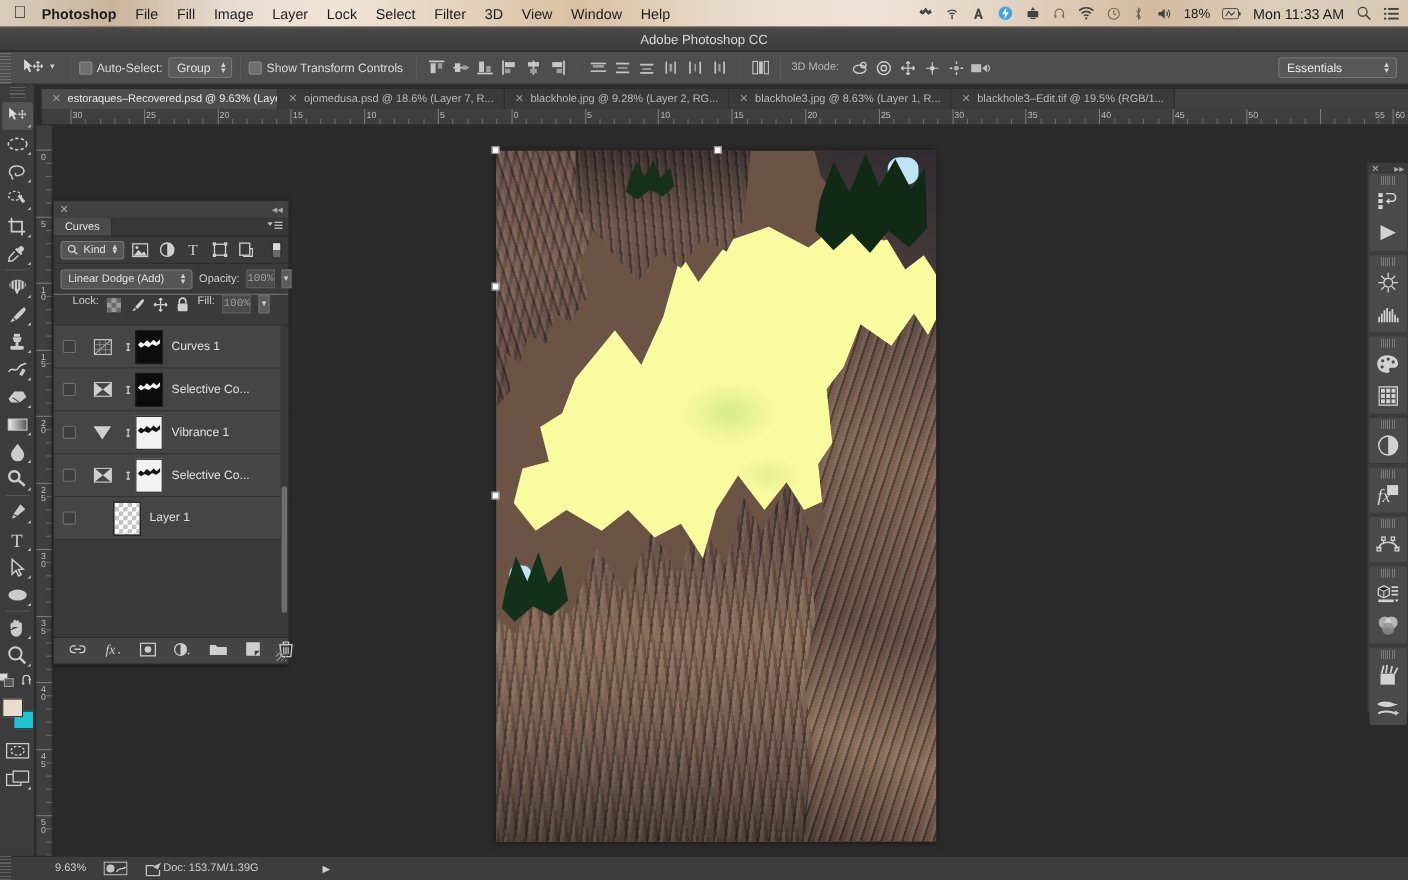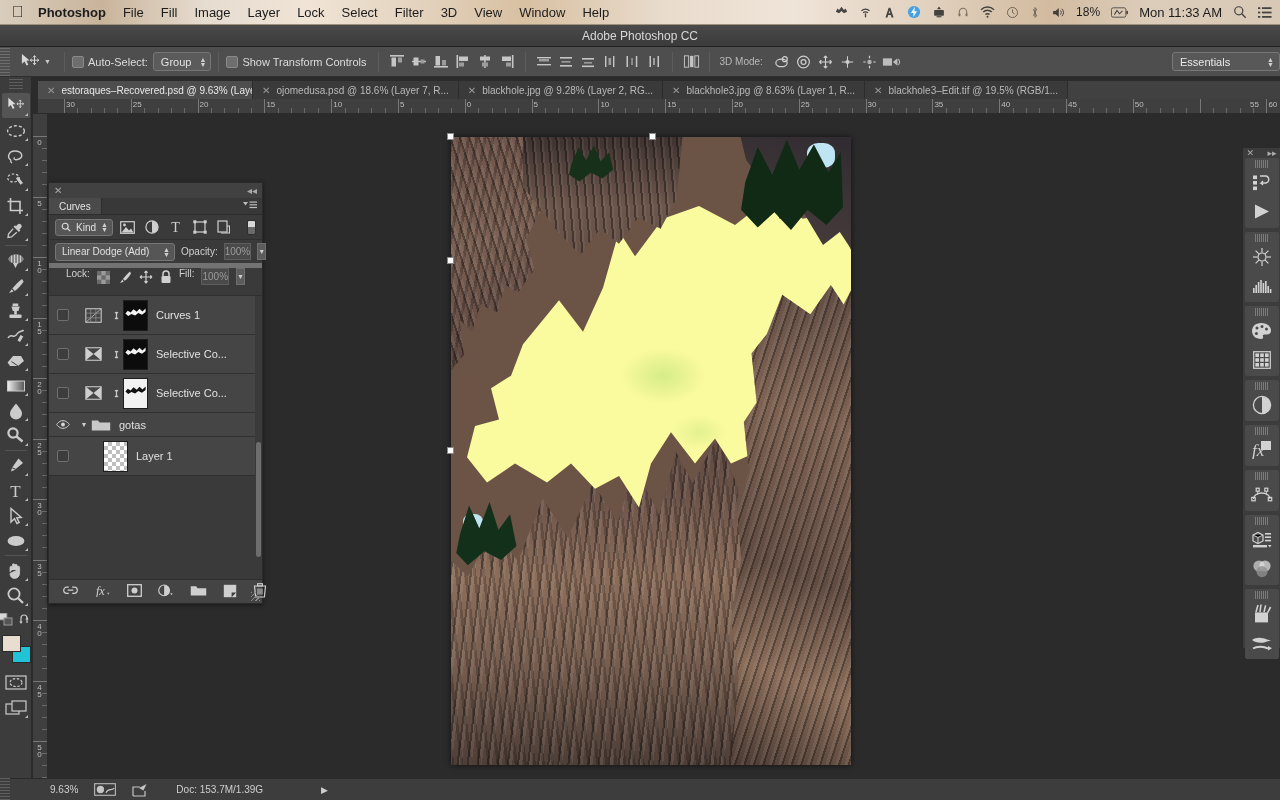--- a/index.html
+++ b/index.html
@@ -50,21 +50,21 @@
   .ob-label { margin: 0 5px 0 4px; }
   .sel-box {
     background:#5b5b5b; border:1px solid #767676; border-radius:3px; height:19px;
     display:flex; align-items:center; padding:0 4px 0 7px; color:#e2e2e2; font-size:11px; gap:8px;
   }
   .stepper { display:flex; flex-direction:column; line-height:5px; font-size:7px; color:#d0d0d0; }
   .align-btn { width:22px; height:20px; display:flex; align-items:center; justify-content:center; }
   .align-btn svg { display:block; }
   .mode3d { margin: 0 8px 0 2px; color:#b9b9b9; font-size:10px; }
   .ws-select {
-    margin-left:auto; width:108px; height:19px; background:#585858;
+    margin-left:auto; margin-right:10px; width:108px; height:19px; background:#585858;
     border:1px solid #777; border-radius:3px; display:flex; align-items:center;
     justify-content:space-between; padding:0 5px 0 7px; color:#eaeaea; font-size:11px;
   }
 
   
   .tabbar {
     position:absolute; left:38px; top:81px; width:1242px; height:18px;
     background:#414141; display:flex; align-items:stretch; font-size:10px;
   }
   .dtab {
@@ -209,27 +209,27 @@
     background:#4a4a4a; color:#e3e3e3; border-right:1px solid #2c2c2c; }
   .lp-menu { margin-left:auto; display:flex; align-items:center; padding-right:5px; color:#bdbdbd; }
   .lp-filter { height:25px; display:flex; align-items:center; gap:6px; padding:0 6px;
     border-bottom:1px solid #2f2f2f; }
   .kind-box { background:#565656; border:1px solid #767676; border-radius:3px; height:17px;
     display:flex; align-items:center; gap:5px; padding:0 4px 0 5px; font-size:10px; color:#e0e0e0; }
   .fi { width:18px; height:18px; display:flex; align-items:center; justify-content:center; color:#cfcfcf; }
   .tog-pill { width:9px; height:15px; background:linear-gradient(180deg,#d8d8d8 50%,#6a6a6a 50%);
     border:1px solid #2f2f2f; border-radius:2px; margin-left:auto; }
   .lp-blend { height:28px; display:flex; align-items:center; gap:6px; padding:0 6px;
-    border-bottom:5px solid #737373; }
+    border-bottom:1px solid #737373; }
   .blend-box { background:#565656; border:1px solid #767676; border-radius:3px; height:18px;
     min-width:120px; display:flex; align-items:center; justify-content:space-between;
     padding:0 4px 0 6px; font-size:10px; color:#e0e0e0; }
   .op-label { font-size:10px; color:#d0d0d0; }
   .op-field { background:#4a4a4a; border:1px solid #5e5e5e; height:17px; width:32px;
-    display:flex; align-items:center; justify-content:center; font-size:10px; color:#9b9b9b; }
+    display:flex; align-items:center; justify-content:center; font-size:10px; color:#9b9b9b;font-family:Liberation Mono, monospace; }
   .op-arrow { width:13px; height:17px; background:#5c5c5c; border:1px solid #6e6e6e;
     display:flex; align-items:center; justify-content:center; font-size:7px; color:#cfcfcf; }
   .lp-lock { height:28px; display:flex; gap:7px; padding:0 17px;
     border-bottom:1px solid #2f2f2f; }
   .layer-list { flex:1; overflow:hidden; position:relative; background:#3a3a3a; }
   .layer-row { height:39px; display:flex; align-items:center;
     border-bottom:1px solid #303030; background:#454545; }
   .layer-row.grp { height:24px; background:#454545; }
   .eye-cell { width:28px; display:flex; align-items:center; justify-content:center; }
   .eye-box { width:12px; height:12px; border:1px solid #6f6f6f; background:#3d3d3d; border-radius:2px; }
@@ -273,21 +273,21 @@
   .rd-btn { width:30px; height:29px; display:flex; align-items:center; justify-content:center; color:#d2d2d2; }
 
   
   .statusbar {
     position:absolute; left:0; bottom:0; width:1280px; height:22px;
     background:#3d3d3d; border-top:1px solid #2a2a2a;
     display:flex; align-items:center; color:#cfcfcf; font-size:10px;
   }
   .sb-zoom { margin-left:50px; }
   .sb-ic { margin-left:16px; display:flex; align-items:center; color:#c5c5c5; }
-  .sb-doc { margin-left:28px; }
+  .sb-doc { }
   .sb-arrow { margin-left:58px; font-size:9px; }
   .sb-grip { position:absolute; left:0; bottom:0; width:10px; height:22px;
     background: repeating-linear-gradient(180deg,#5e5e5e 0 1px,transparent 1px 3px); }
 </style>
 </head>
 <body>
 
 <div id="app">
 
   <div class="mac-menubar">
@@ -1144,20 +1144,39 @@
           <svg width="9" height="13" viewBox="0 0 9 13">
               <path d="M3 4 A2 2 0 0 1 6 4 M3 9 A2 2 0 0 0 6 9 M4.5 3 V10" stroke="#c8c8c8" stroke-width="1.2" fill="none"></path>
             </svg>
         </div>
         <div class="mask-thumb">
             <div class="mask-blob"></div>
           </div>
         <span class="layer-name">Selective Co...</span>
       </div>
 
+      <div class="layer-row">
+        <div class="eye-cell">
+            <div class="eye-box"></div>
+          </div>
+        <div class="adj-cell">
+          <svg width="18" height="15" viewBox="0 0 18 15">
+              <path d="M1 1.5 H17 L9 13.5 Z" fill="#cfcfcf"></path>
+            </svg>
+        </div>
+        <div class="link-cell">
+          <svg width="9" height="13" viewBox="0 0 9 13">
+              <path d="M3 4 A2 2 0 0 1 6 4 M3 9 A2 2 0 0 0 6 9 M4.5 3 V10" stroke="#c8c8c8" stroke-width="1.2" fill="none"></path>
+            </svg>
+        </div>
+        <div class="mask-thumb inv">
+            <div class="mask-blob"></div>
+          </div>
+        <span class="layer-name">Vibrance 1</span>
+      </div>
 
 
       <div class="layer-row">
         <div class="eye-cell">
             <div class="eye-box"></div>
           </div>
         <div class="adj-cell">
           <svg width="17" height="14" viewBox="0 0 18 15">
               <rect x="0.8" y="0.8" width="16.4" height="13.4" stroke="#cfcfcf" stroke-width="1.1" fill="none"></rect>
               <path d="M0.8 0.8 L9 7.5 L0.8 14.2 Z" fill="#cfcfcf"></path>
@@ -1168,35 +1187,20 @@
           <svg width="9" height="13" viewBox="0 0 9 13">
               <path d="M3 4 A2 2 0 0 1 6 4 M3 9 A2 2 0 0 0 6 9 M4.5 3 V10" stroke="#c8c8c8" stroke-width="1.2" fill="none"></path>
             </svg>
         </div>
         <div class="mask-thumb inv">
             <div class="mask-blob"></div>
           </div>
         <span class="layer-name">Selective Co...</span>
       </div>
 
-      <div class="layer-row grp">
-        <div class="eye-cell">
-          <svg width="14" height="9" viewBox="0 0 16 10">
-              <path d="M8 0.6 C3.4 0.6 0.8 5 0.8 5 C0.8 5 3.4 9.4 8 9.4 C12.6 9.4 15.2 5 15.2 5 C15.2 5 12.6 0.6 8 0.6 Z" stroke="#d8d8d8" stroke-width="1.1" fill="none"></path>
-              <circle cx="8" cy="5" r="2.2" fill="#d8d8d8"></circle>
-            </svg>
-        </div>
-        <div class="grp-tri">▼</div>
-        <div class="folder-ic">
-          <svg width="20" height="14" viewBox="0 0 20 14">
-              <path d="M0.8 2.5 H7 L8.6 4.5 H19.2 V12.6 H0.8 Z" fill="#c9c9c9"></path>
-            </svg>
-        </div>
-        <span class="layer-name">gotas</span>
-      </div>
 
       <div class="layer-row">
         <div class="eye-cell">
             <div class="eye-box"></div>
           </div>
         <div style="width:26px;"></div>
         <div class="chk-thumb"></div>
         <span class="layer-name">Layer 1</span>
       </div>
 

